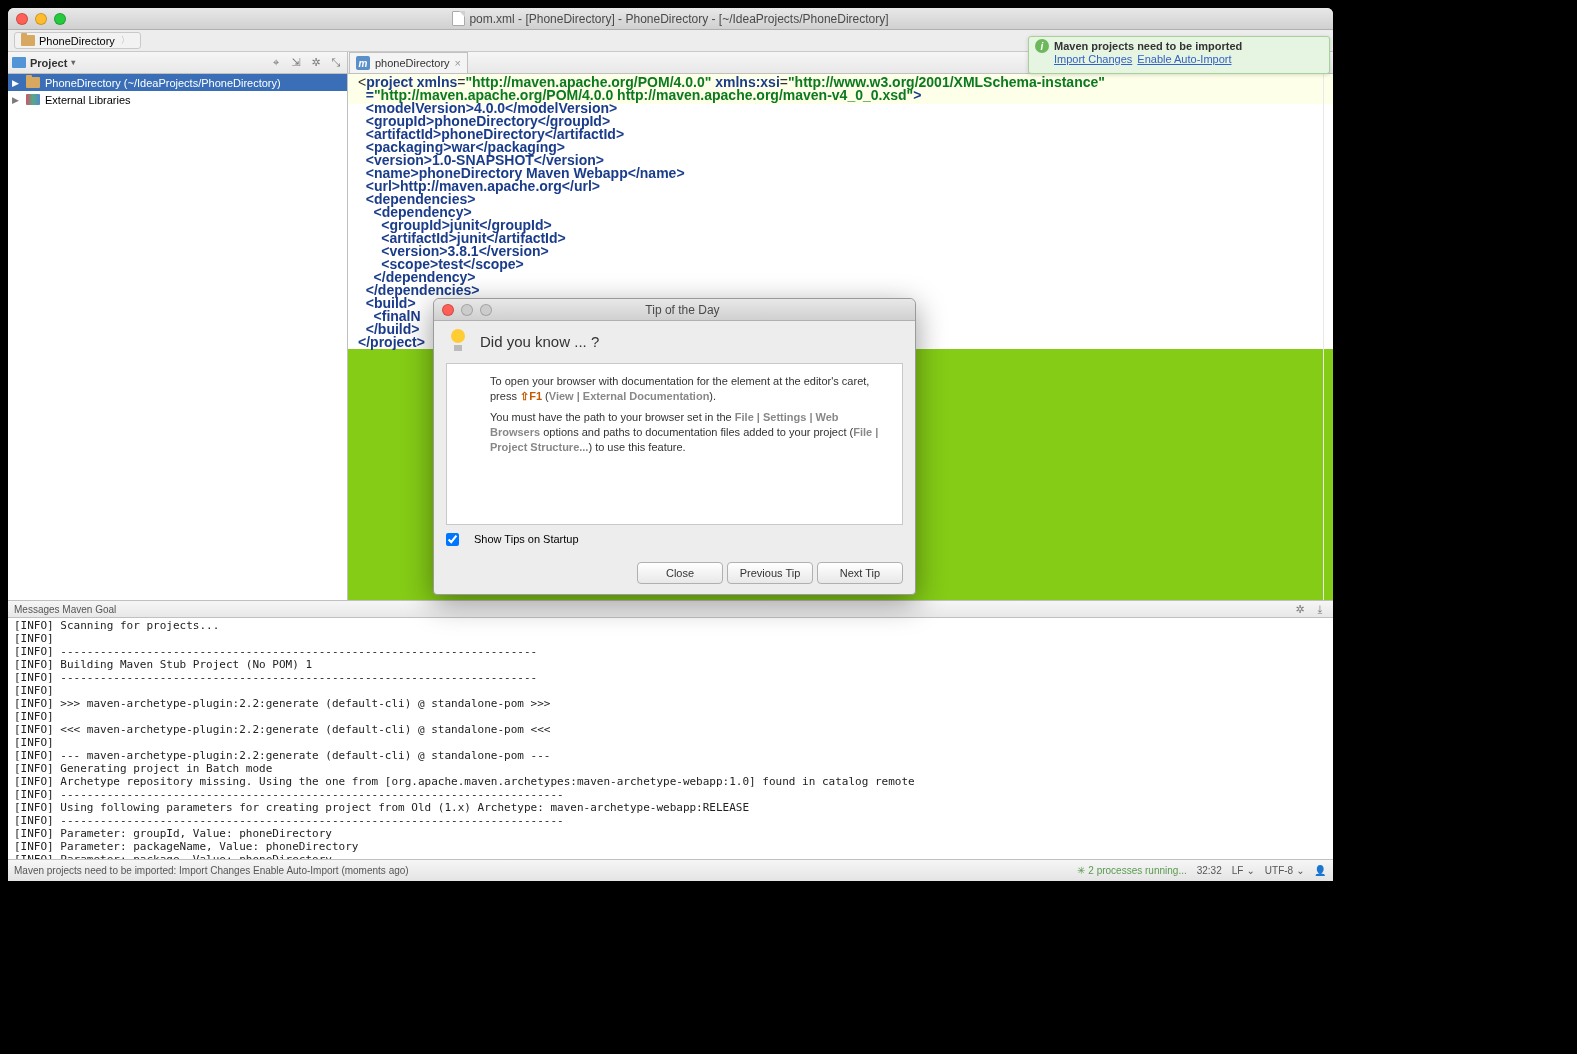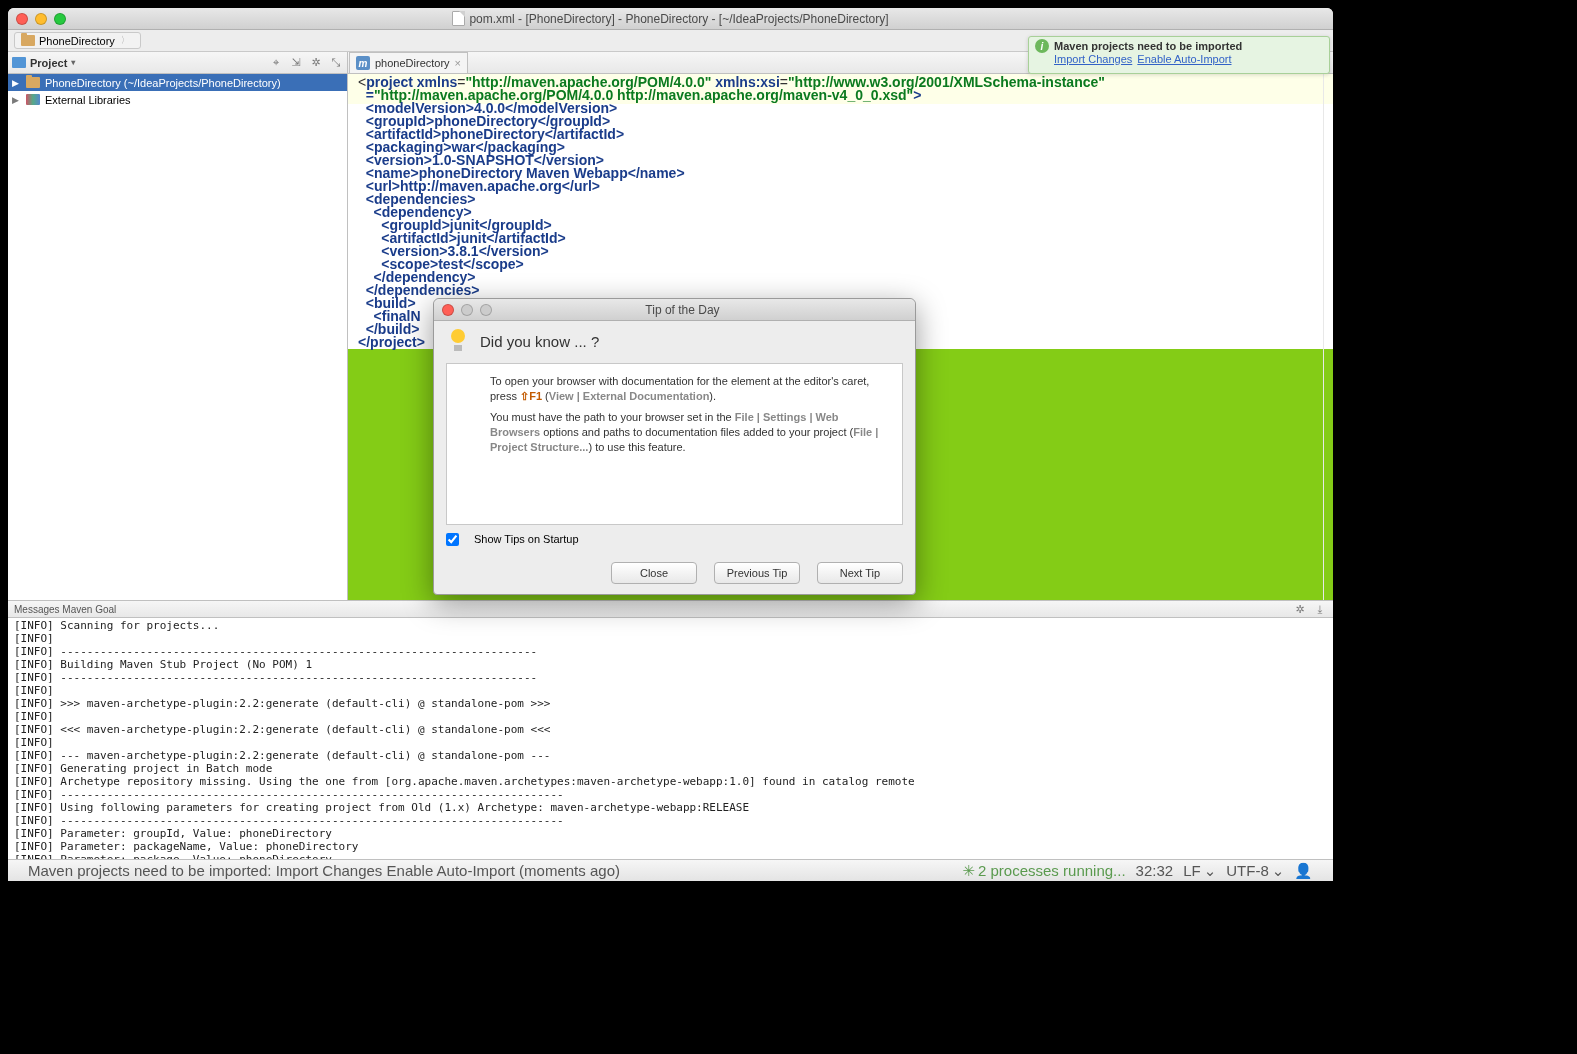--- a/index.html
+++ b/index.html
@@ -57,42 +57,42 @@
 .notif { position: absolute; top: 28px; right: 3px; width: 302px; height: 38px; background: #e6f4e2; border: 1px solid #a8d098; border-radius: 3px; padding: 2px 6px; font-size: 11px; color: #333; z-index: 5; box-shadow: 0 1px 4px rgba(0,0,0,0.15); }
 .notif-title { font-weight: bold; color: #333; display: flex; align-items: center; gap: 5px;}
 .notif-links a { color: #3262c7; text-decoration: underline; cursor: pointer; margin-right: 2px; }
 .notif-info-icon { width: 14px; height: 14px; border-radius: 50%; background: #6db85c; color: #fff; display: inline-flex; align-items: center; justify-content: center; font-size: 10px; font-weight: bold; font-style: italic;}
 
 
 .messages-header { height: 18px; background: linear-gradient(#f6f6f6,#e8e8e8); border-top: 1px solid #c0c0c0; border-bottom: 1px solid #c0c0c0; display: flex; align-items: center; justify-content: space-between; padding: 3px 6px; font-size: 10px; color: #555;}
 .messages-body { height: 241px; background: #fff; font-family: Menlo, Monaco, monospace; font-size: 11px; line-height: 13px; padding: 1px 6px; overflow: hidden; white-space: pre; color: #222;}
 
 
-.status-bar { position: absolute; bottom: 0; left: 0; right: 0; height: 22px; background: linear-gradient(#f6f6f6,#e4e4e4); border-top: 1px solid #c0c0c0; display: flex; align-items: center; justify-content: space-between; padding: 0 20px; font-size: 15px; color: #555;}
+.status-bar { position: absolute; bottom: 0; left: 0; right: 0; height: 22px; background: linear-gradient(#f6f6f6,#e4e4e4); border-top: 1px solid #c0c0c0; display: flex; align-items: center; justify-content: space-between; padding: 0 6px; font-size: 10px; color: #555;}
 .status-right { display: flex; align-items: center; gap: 10px; }
 .proc-running { color: #5a9a4e; }
 .status-right span { display: flex; align-items: center; gap: 3px; }
 
 
 .dialog { position: absolute; top: 290px; left: 425px; width: 483px; background: #ededed; border: 1px solid #9a9a9a; border-radius: 6px 6px 4px 4px; box-shadow: 0 8px 30px rgba(0,0,0,0.4); z-index: 20; }
 .dialog-titlebar { height: 22px; background: linear-gradient(#e8e8e8,#d0d0d0); border-radius: 6px 6px 0 0; border-bottom: 1px solid #b0b0b0; display: flex; align-items: center; position: relative; }
 .dialog-title { position: absolute; left: 16px; right: 0; text-align: center; font-size: 12px; color: #4a4a4a; }
 .dialog-body { padding: 8px 12px 10px 12px; }
 .dialog-heading { display: flex; align-items: center; gap: 10px; font-size: 15px; color: #333; margin-bottom: 10px; }
 .bulb-icon { width: 24px; height: 24px; position: relative; }
 .bulb-icon::before { content:""; position:absolute; top:0; left:5px; width:14px; height:14px; background:#ffcc33; border-radius:50%; }
 .bulb-icon::after { content:""; position:absolute; bottom:2px; left:8px; width:8px; height:6px; background:#bbb; }
 .tip-content { background: #fff; border: 1px solid #c8c8c8; padding: 10px 12px; font-size: 11px; line-height: 15px; color: #333; min-height: 162px; }
 .tip-content p { margin-bottom: 6px; margin-left: 31px; }
 .kbd { color: #c25a00; font-weight: bold; }
 .menu-path { color: #888; font-weight: bold; }
 .dialog-footer { display: flex; align-items: center; margin-top: 8px; }
 .dialog-check { display: flex; align-items: flex-start; gap: 15px; font-size: 11px; }
 .dialog-check input { width: 13px; height: 13px; }
-.dialog-buttons-row { display: flex; justify-content: flex-end; gap: 17px; padding: 6px 12px 10px; }
+.dialog-buttons-row { display: flex; justify-content: flex-end; gap: 4px; padding: 6px 12px 10px; }
 .mac-btn { min-width: 86px; height: 22px; background: linear-gradient(#fff,#e8e8e8); border: 1px solid #b0b0b0; border-radius: 4px; font-size: 11px; color: #333; cursor: pointer; }
 </style>
 </head>
 <body>
 
 <div class="app-window">
 
   <div class="titlebar">
     <div class="traffic-lights">
       <div class="tl red"></div>

